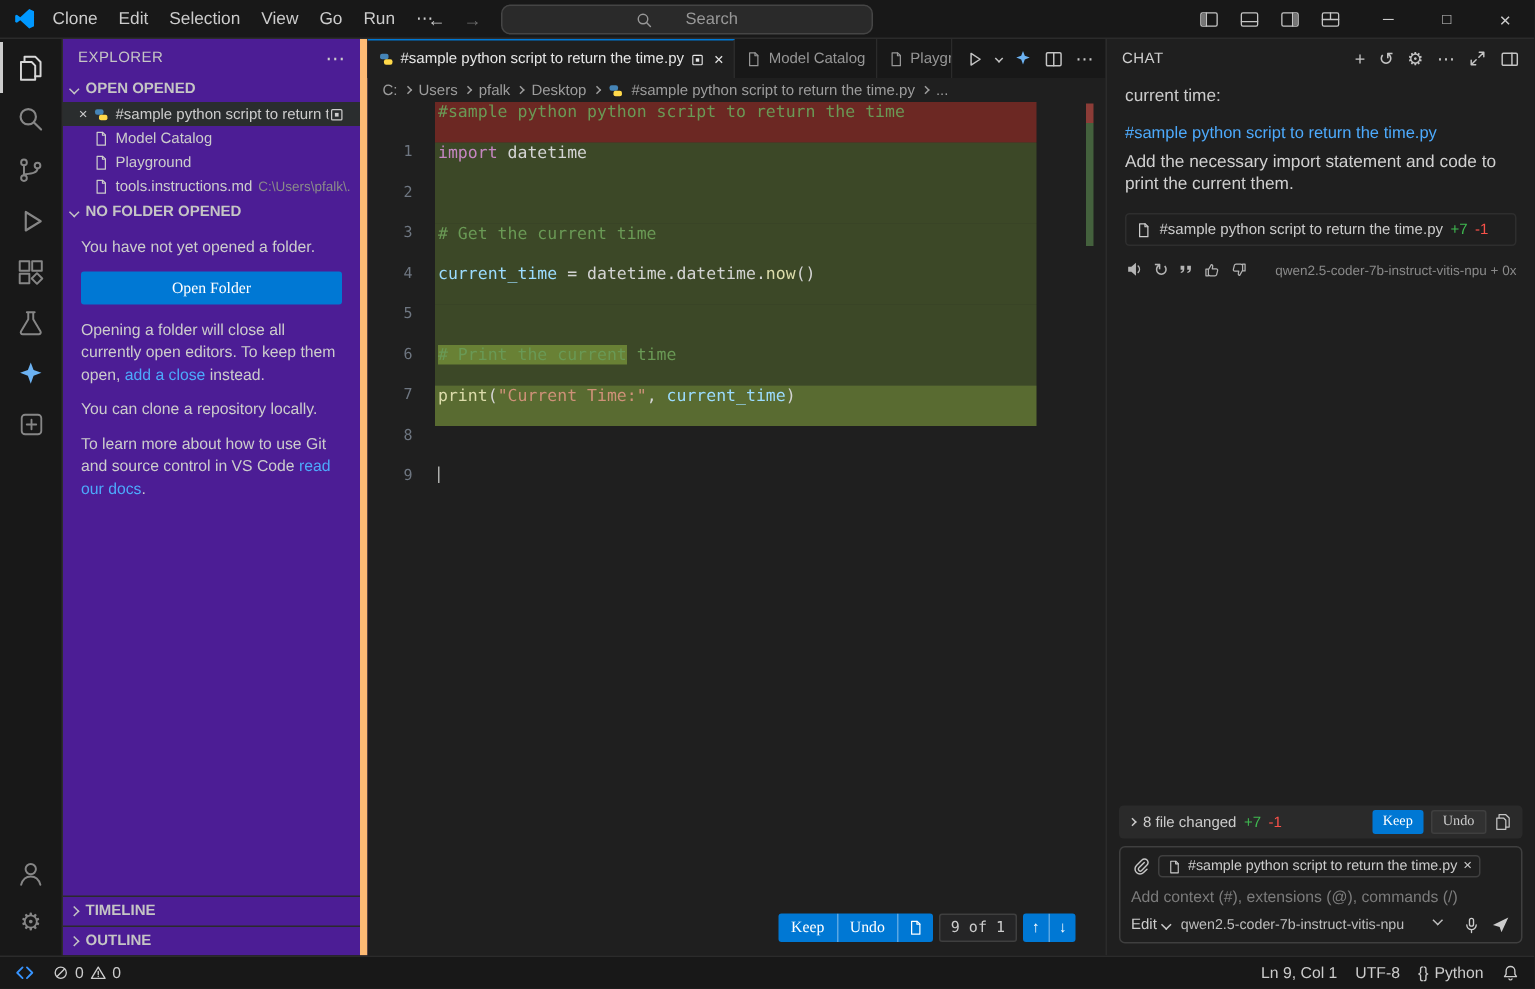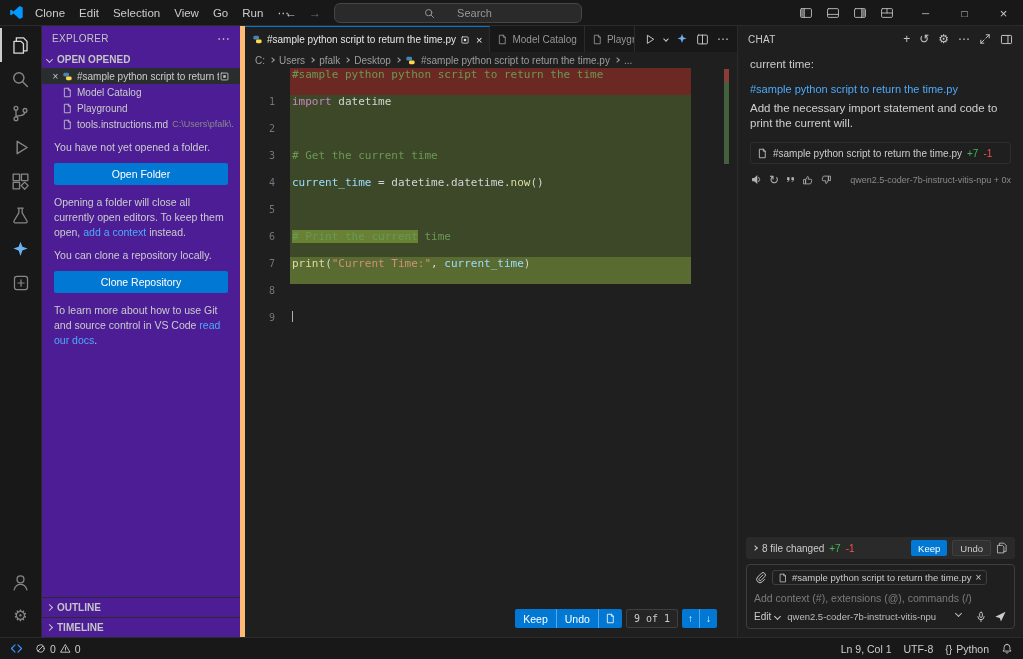--- a/index.html
+++ b/index.html
@@ -1,18 +1,18 @@
 <!DOCTYPE html>
 <html><head>
 <meta charset="utf-8">
 <style>
 *{margin:0;padding:0;box-sizing:border-box}
 html,body{width:1023px;height:659px;overflow:hidden}
 body{background:#1f1f1f;color:#ccc;font-family:"Liberation Sans",sans-serif;font-size:11.5px}
-button{font-family:Liberation Sans, sans-serif;cursor:pointer}
+button{font-family:Liberation Serif, serif;cursor:pointer}
 #app{width:1023px;height:659px;display:flex;flex-direction:column}
 .ic{display:inline-flex;align-items:center;justify-content:center;line-height:0;flex:none}
 .ic svg{display:block}
 svg{stroke-linecap:round;stroke-linejoin:round}
 .chev{display:inline-block;width:5px;height:5px;border-right:1px solid currentColor;border-bottom:1px solid currentColor;flex:none}
 .chev.down{transform:rotate(45deg)}
 .chev.right{transform:rotate(-45deg)}
 .spacer{flex:1}
 
 #titlebar{height:26px;background:#181818;border-bottom:1px solid #2b2b2b;position:relative;display:flex;align-items:center;flex:none;z-index:5}
@@ -336,38 +336,41 @@
         <span class="ic">
             <svg width="11" height="11" viewBox="0 0 16 16" fill="none" stroke="currentColor" stroke-width="1.2">
               <path d="M4 1.8h5.4L12 4.4v9.8H4z"></path>
               <path d="M9.2 1.8v2.8H12"></path>
             </svg>
           </span>
         <span class="oe-label">tools.instructions.md</span>
         <span class="oe-detail">C:\Users\pfalk\.aitk\...</span>
       </div>
 
+      <div class="sec-header">
+        <span class="chev down"></span>
+        <span>NO FOLDER OPENED</span>
+      </div>
 
       <div class="nf-body">
         <p>You have not yet opened a folder.</p>
         <button class="sb-btn">Open Folder</button>
-        <p><span>Opening a folder will close all currently open editors. To keep them open, </span><a class="link">add a context</a><span> instead.</span></p>
+        <p><span>Opening a folder will close all currently open editors. To keep them open, </span><a class="link">add a close</a><span> instead.</span></p>
         <p>You can clone a repository locally.</p>
-        <button class="sb-btn">Clone Repository</button>
         <p><span>To learn more about how to use Git and source control in VS Code </span><a class="link">read our docs</a><span>.</span></p>
       </div>
 
       <div class="sidebar-bottom">
         <div class="sec-header">
           <span class="chev right"></span>
+          <span>TIMELINE</span>
+        </div>
+        <div class="sec-header">
+          <span class="chev right"></span>
           <span>OUTLINE</span>
-        </div>
-        <div class="sec-header">
-          <span class="chev right"></span>
-          <span>TIMELINE</span>
         </div>
       </div>
     </aside>
 
     <section id="editor">
       <div class="tabbar">
         <div class="tabs">
           <div class="tab active">
             <span class="ic">
                 <svg width="11" height="11" viewBox="0 0 16 16">
@@ -529,21 +532,21 @@
                 <rect x="1.8" y="3" width="12.4" height="10" rx="1"></rect>
                 <path d="M9.8 3v10"></path>
               </svg>
             </span>
         </div>
       </div>
 
       <div class="chat-body">
         <div class="scrolled-line">current time:</div>
         <a class="chat-file-link">#sample python script to return the time.py</a>
-        <p class="chat-request">Add the necessary import statement and code to print the current will.</p>
+        <p class="chat-request">Add the necessary import statement and code to print the current them.</p>
         <div class="changed-file">
           <span class="ic">
               <svg width="11" height="11" viewBox="0 0 16 16" fill="none" stroke="currentColor" stroke-width="1.2">
                 <path d="M4 1.8h5.4L12 4.4v9.8H4z"></path>
                 <path d="M9.2 1.8v2.8H12"></path>
               </svg>
             </span>
           <span class="cf-name">#sample python script to return the time.py</span>
           <span class="plus">+7</span>
           <span class="minus">-1</span>

